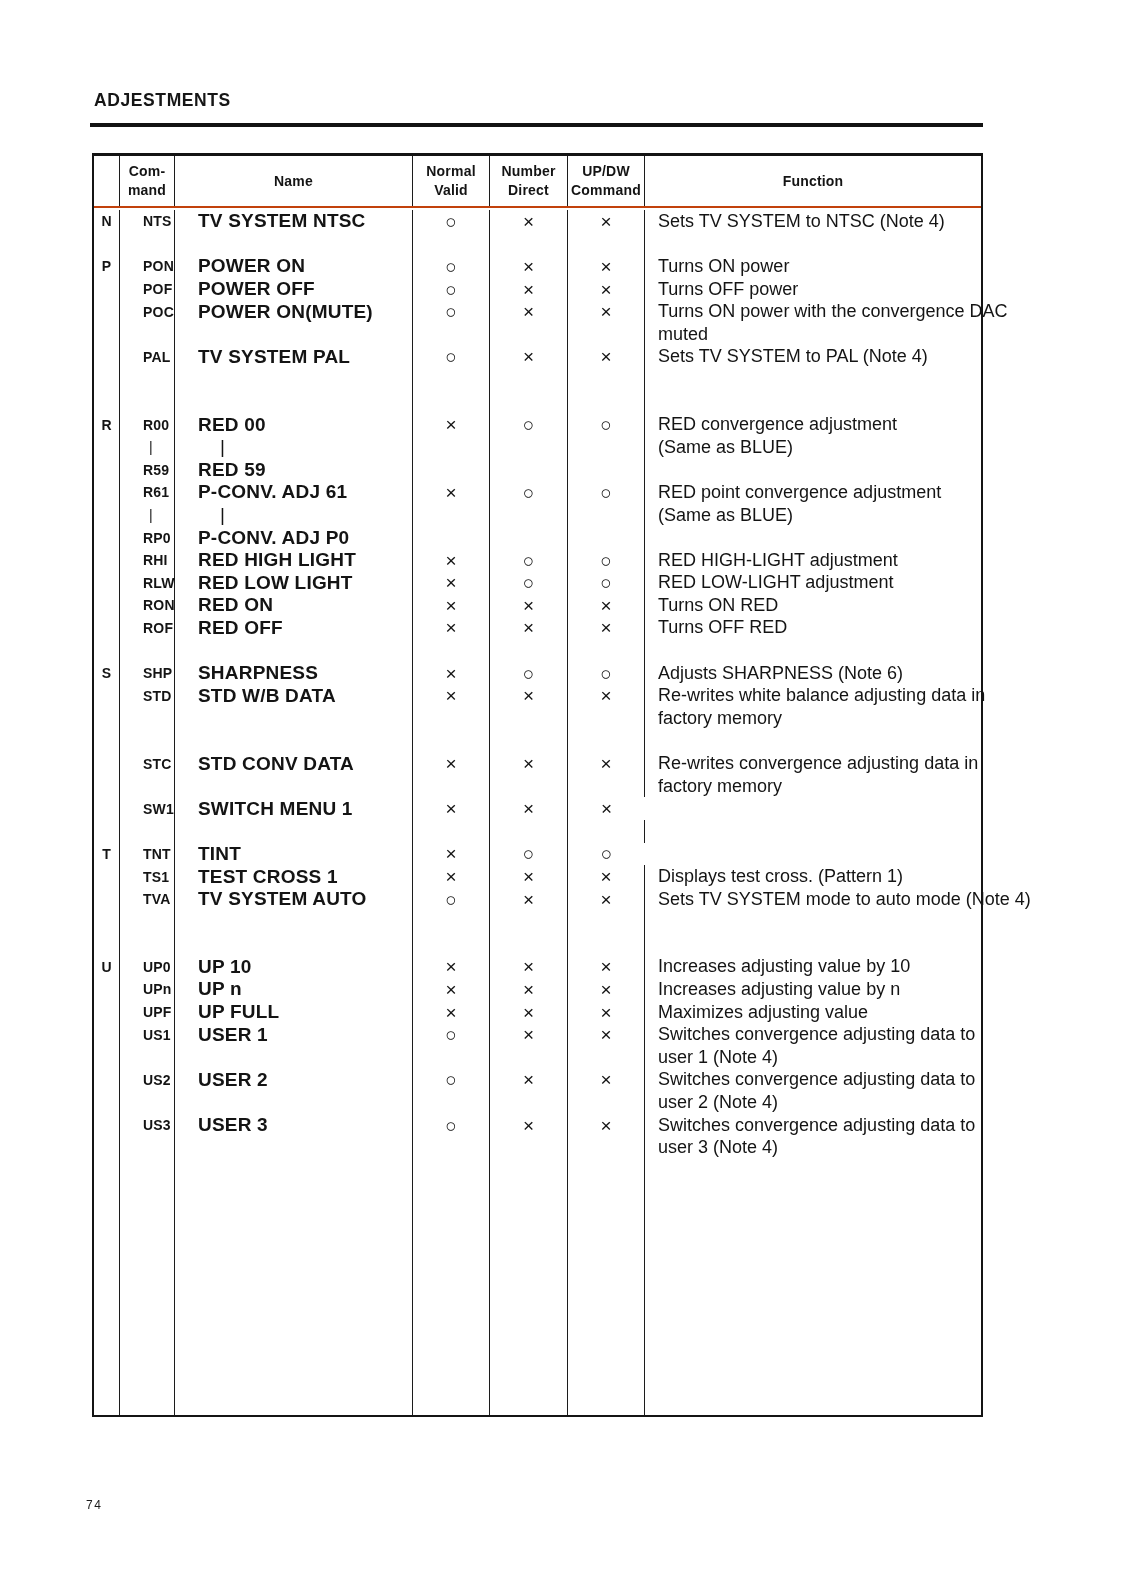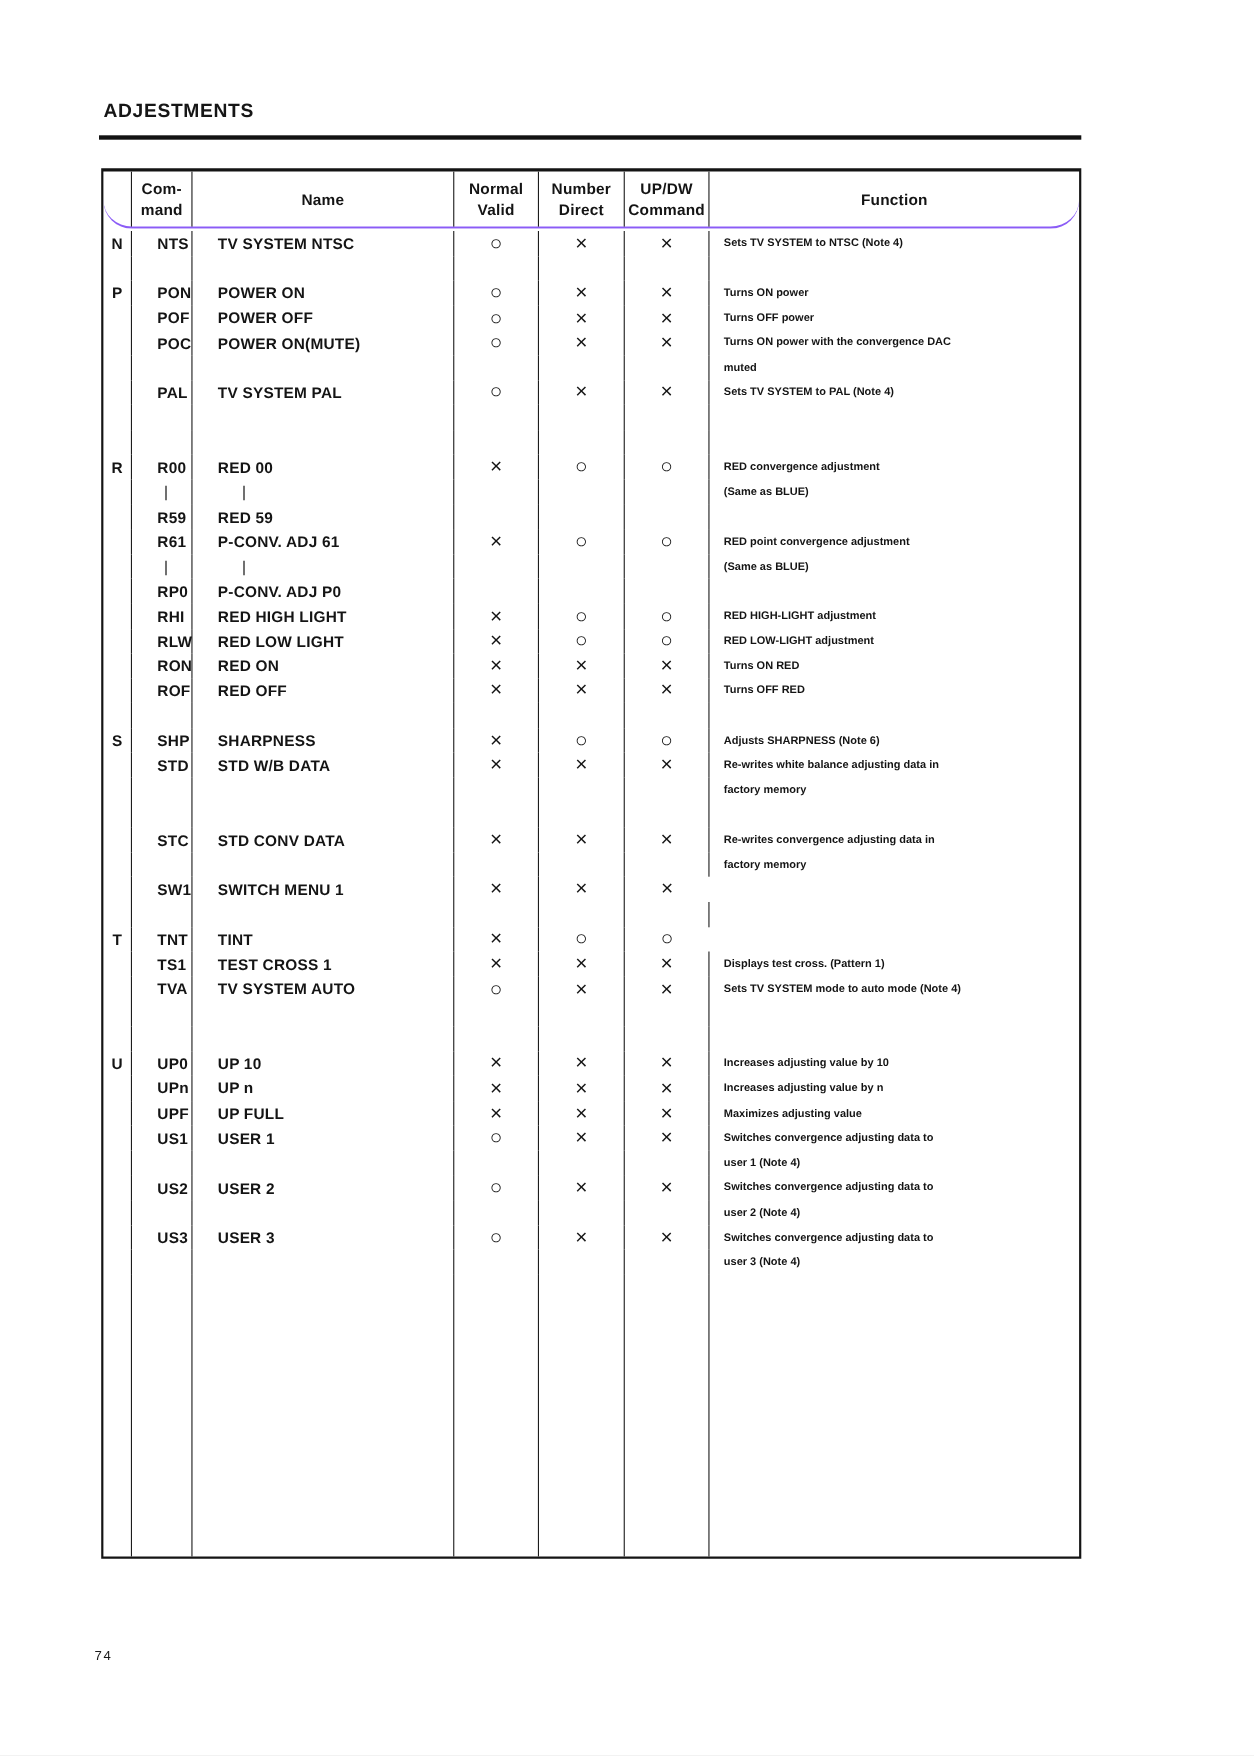--- a/index.html
+++ b/index.html
@@ -31,34 +31,34 @@
     grid-template-columns:26px 55px 238px 77px 78px 77px 1fr;
   }
   .cell{
     box-sizing:border-box;
     border-right:1.4px solid #1c1c1c;
     display:flex;align-items:center;
     white-space:pre;
     overflow:visible;
   }
   .cell:last-child{border-right:none;}
-  .thead{flex:0 0 50px;border-bottom:2px solid #8b5cf6;border-radius:26px;}
+  .thead{flex:0 0 50px;border-bottom:2px solid #c2410c;}
   .hcell{
     justify-content:center;text-align:center;
     font-size:14px;font-weight:700;line-height:19px;
     white-space:pre-line;letter-spacing:.2px;
   }
   .tbody{flex:1 1 auto;display:flex;flex-direction:column;padding-top:2px;}
   .drow{flex:0 0 22.6px;}
   .filler{flex:1 1 auto;}
   .cell-l{justify-content:center;font-size:14px;font-weight:700;}
   .cell-c{padding-left:7px;font-size:14px;font-weight:700;letter-spacing:.2px;margin-left:16px;}
-  .cell-n{padding-left:23px;font-size:14px;font-weight:700;letter-spacing:.2px;}
+  .cell-n{padding-left:23px;font-size:19px;font-weight:700;letter-spacing:.2px;}
   .mark{justify-content:center;font-size:19px;font-weight:400;line-height:1;}
-  .cell-f{padding-left:13px;font-size:10px;font-weight:700;letter-spacing:0;}
+  .cell-f{padding-left:13px;font-size:18px;font-weight:400;letter-spacing:0;}
   .drow .cell-c.pipe{padding-left:13px;font-weight:400;}
   .drow .cell-n.pipe{padding-left:45px;font-weight:400;}
   .pagenum{
     position:absolute;left:86px;top:1498px;
     font-size:12px;font-weight:400;letter-spacing:1.5px;color:#1a1a1a;
   }
 </style>
 </head>
 <body>
 

